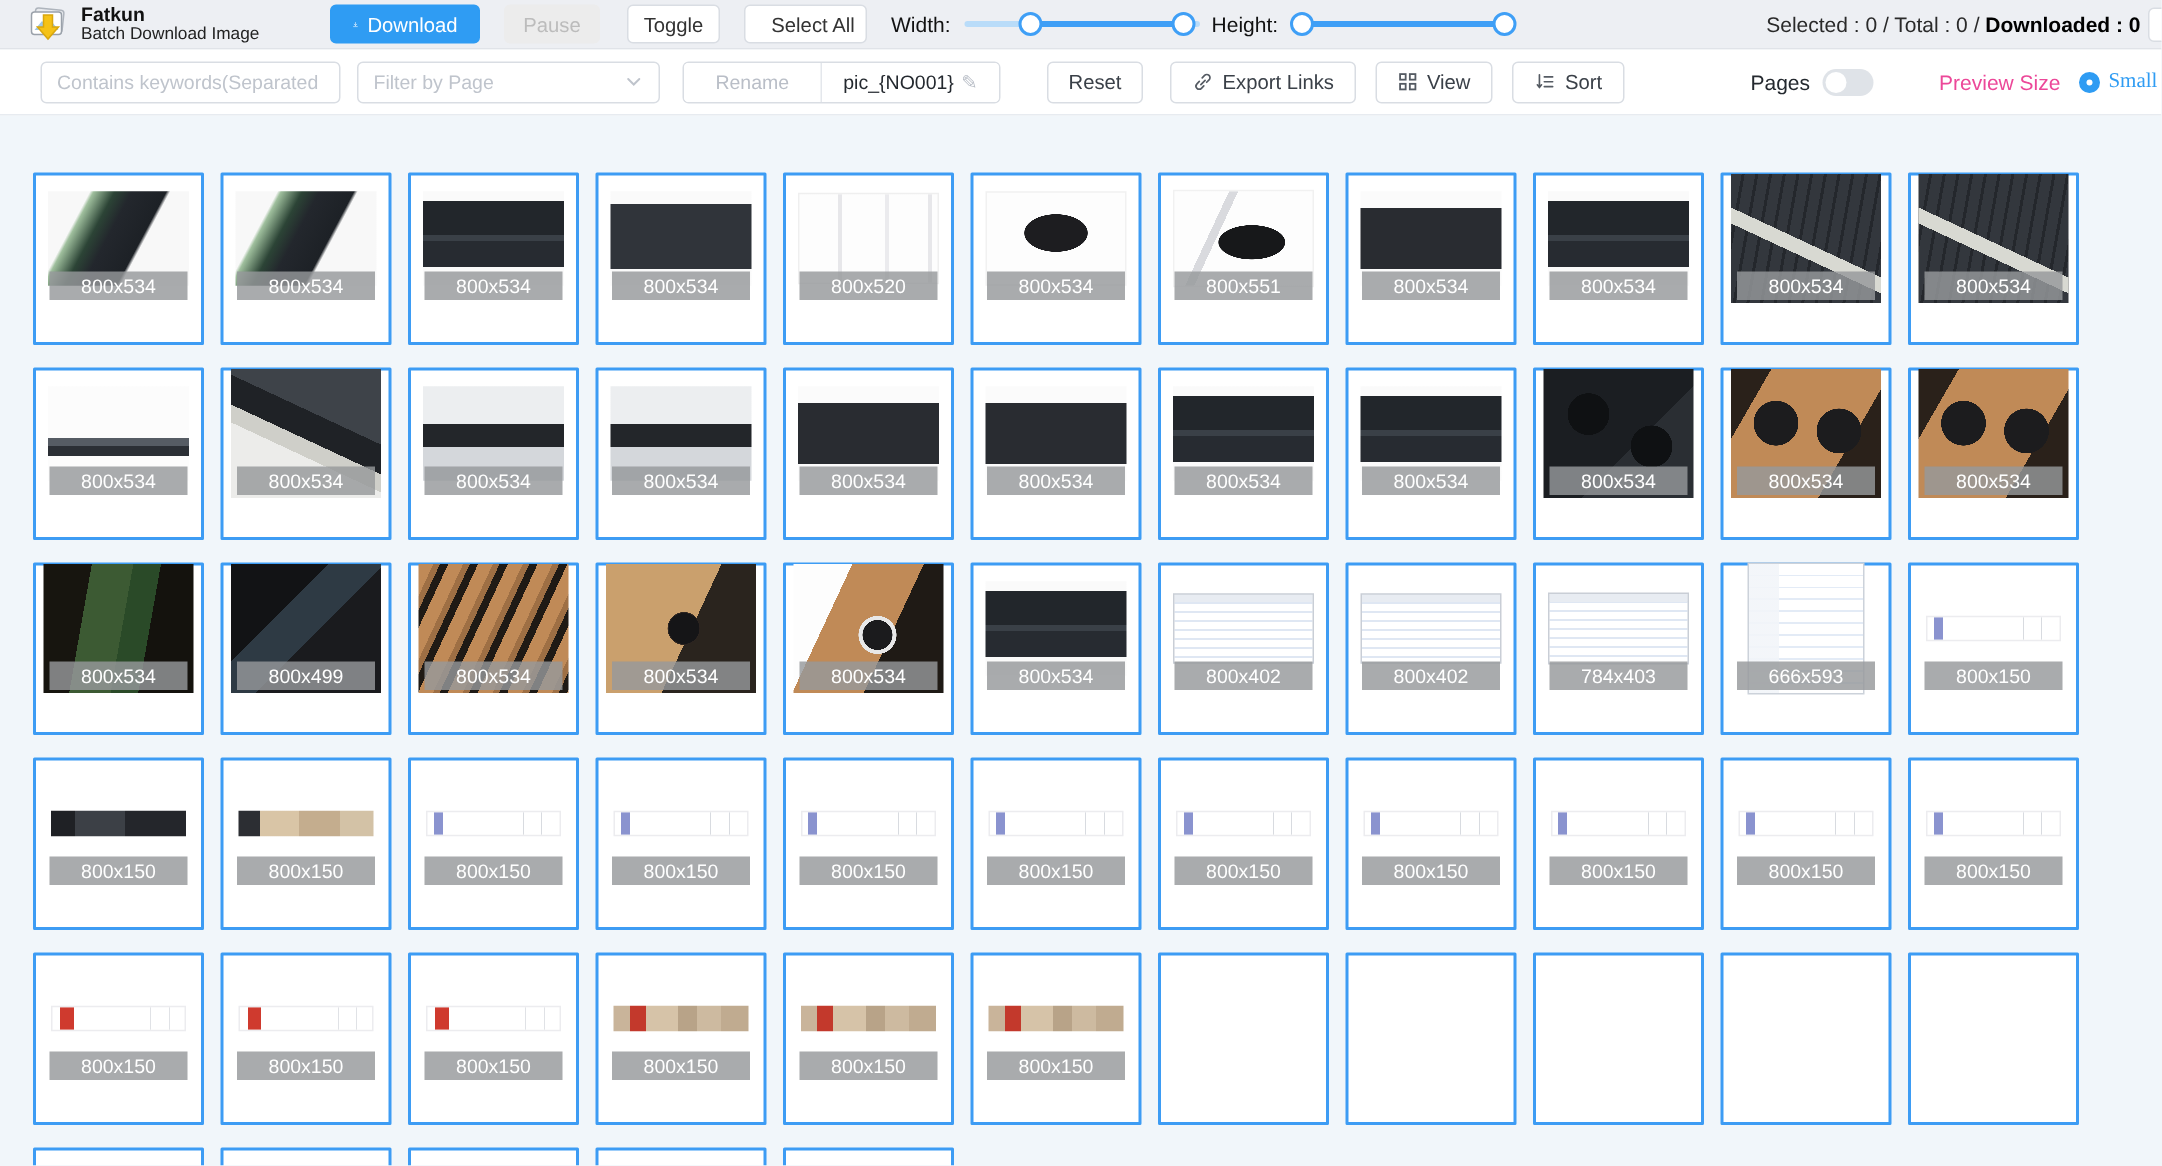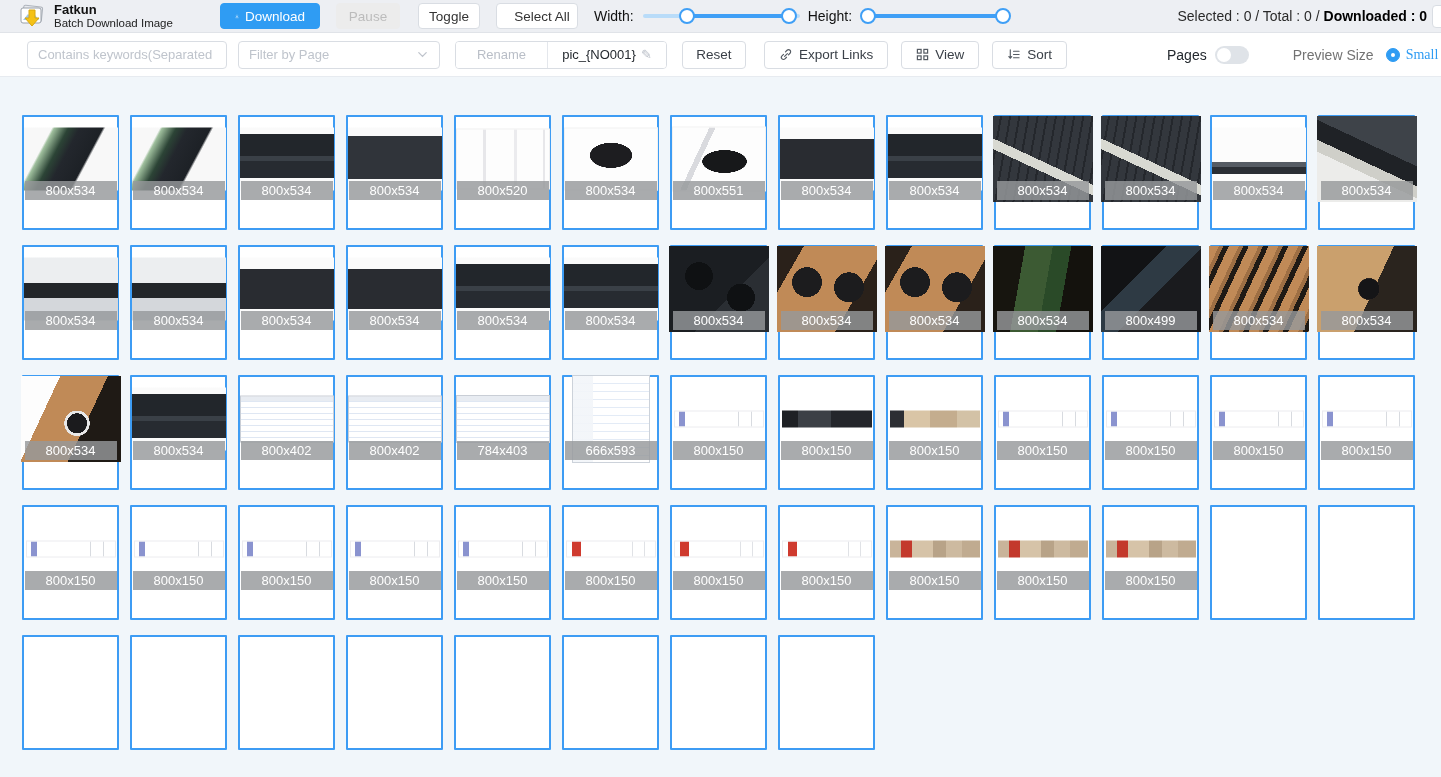--- a/index.html
+++ b/index.html
@@ -55,41 +55,41 @@
     display:flex; align-items:center; justify-content:space-between; padding:0 10px;
     font-size:13px; color:#bfc4cc; cursor:pointer; background:#fff;
   }
   .rename-group {
     margin-left:15px; height:28px; border:1px solid #d9dde3; border-radius:4px;
     display:flex; align-items:stretch; overflow:hidden;
   }
   .rename-left { width:92px; display:flex; align-items:center; justify-content:center; font-size:13px; color:#b9bec7; background:#fff; border-right:1px solid #e4e7ec; cursor:default; }
   .rename-right { width:118px; display:flex; align-items:center; justify-content:center; gap:5px; font-size:13px; color:#24292f; background:#fff; cursor:pointer; }
   .pencil { color:#b9bec7; font-size:13px; }
-  .tb-btn { margin-left:15px; height:28px; font-size:13.5px; color:#3a4048; }
+  .tb-btn { margin-left:31px; height:28px; font-size:13.5px; color:#3a4048; }
   .tb-btn .ic { display:inline-flex; }
   .pages-group { position:absolute; left:1167px; top:0; height:44px; display:flex; align-items:center; white-space:nowrap; }
   .pages-label { font-size:14px; color:#24292f; }
   .switch { margin-left:8px; width:34px; height:18px; border-radius:9px; background:#dfe3e8; position:relative; cursor:pointer; }
   .switch .knob { position:absolute; left:2px; top:2px; width:14px; height:14px; background:#fff; border-radius:50%; }
-  .preview-label { font-size:14px; color:#737373; margin-left:44px; }
+  .preview-label { font-size:14px; color:#ec4899; margin-left:44px; }
   .radio-opt { display:flex; align-items:center; margin-left:12px; cursor:pointer; }
   .radio { width:14px; height:14px; border-radius:50%; border:1px solid #dcdfe6; background:#fff; }
   .radio.on { background:#2f9cf3; border-color:#2f9cf3; position:relative; }
   .radio.on::after { content:""; position:absolute; left:4px; top:4px; width:4px; height:4px; background:#fff; border-radius:50%; }
   .radio-txt { font-size:14px; color:#5f646b; margin-left:6px; }
   .radio-txt.sel { color:#2f9cf3;font-family:Liberation Serif, serif; }
 
   
   .grid {
     height:700px; overflow:hidden; background:#f1f6fa;
     padding:38px 0 0 22px; display:flex; flex-wrap:wrap; align-content:flex-start;
   }
   .card {
-    width:97px; height:115px; border:2px solid #3d9cf4; background:#fff;
+    width:114px; height:115px; border:2px solid #3d9cf4; background:#fff;
     border-radius:1px; margin:0 11px 15px 0; position:relative; cursor:pointer;padding-left:30px;
   }
   .thumb { position:absolute; left:50%; top:42px; transform:translate(-50%,-50%); }
   .size-badge {
     position:absolute; top:64px; left:50%; transform:translateX(-50%);
     width:92px; height:19px; line-height:19px; text-align:center;
     background:rgba(150,152,155,0.82); color:#fff; font-size:13px; white-space:nowrap;
   }
 
   

